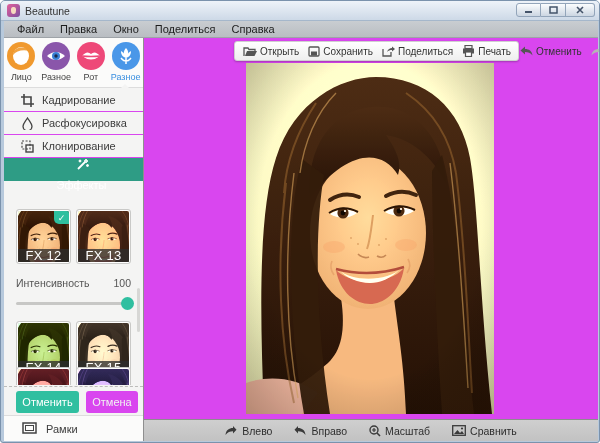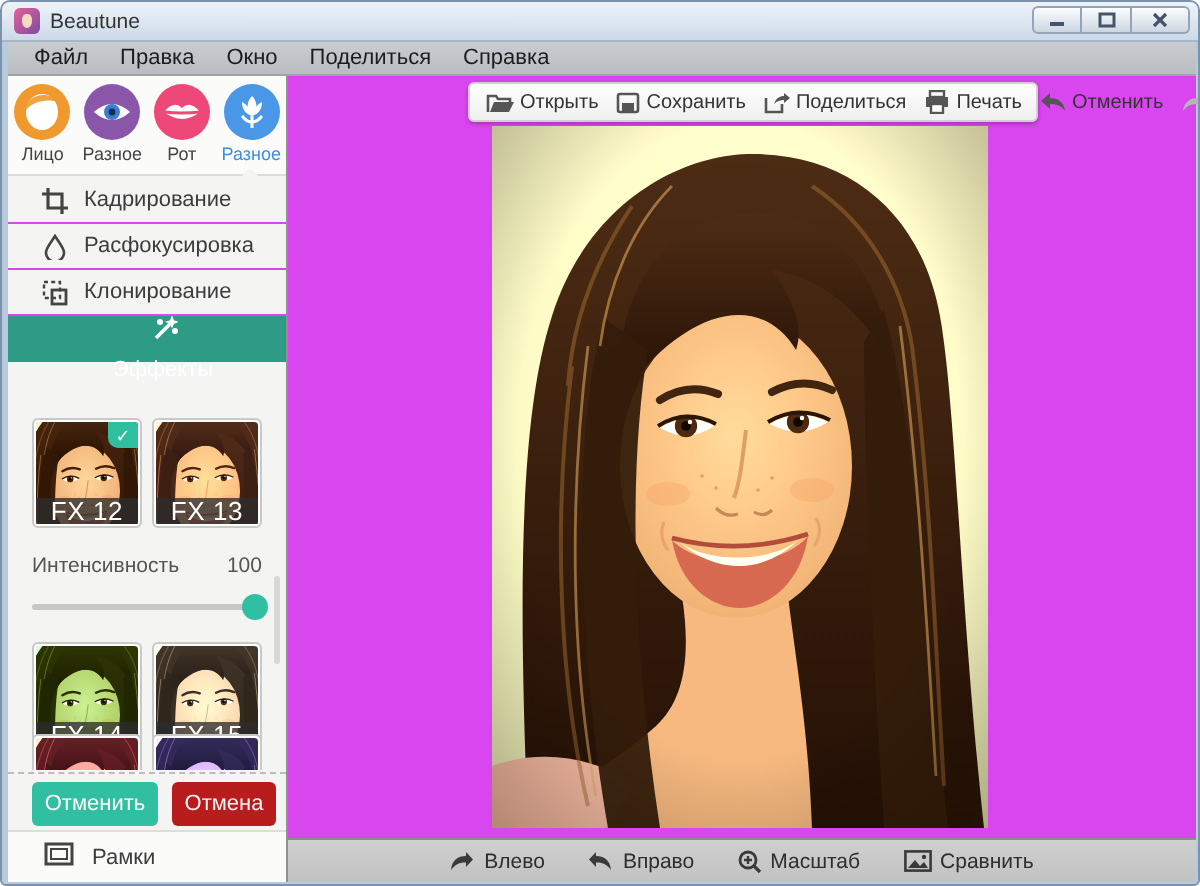--- a/index.html
+++ b/index.html
@@ -73,21 +73,21 @@
   .slider{ position:absolute; left:12px; top:93px; width:116px; height:12px; cursor:default; }
   .slider .track{ position:absolute; left:0; right:0; top:5px; height:3px; background:#c7c7c5; border-radius:2px; }
   .slider .handle{ position:absolute; right:-2px; top:0; width:13px; height:13px; border-radius:50%; }
   .row3{ position:absolute; left:0; top:163px; width:100%; height:18px; overflow:hidden; }
   .fx-cut{ position:absolute; left:0; top:348px; width:100%; border-top:1px dashed #bcbcba; }
 
   .fx-buttons{ position:absolute; left:0; top:353px; width:100%; }
   .btn{ position:absolute; height:22px; border:none; border-radius:3px; color:#fff;
     font-size:11px; font-family:"Liberation Sans",sans-serif; cursor:default; }
   .btn.apply{ left:12px; width:63px; }
-  .btn.cancel{ left:82px; width:52px; background:#b91c1c; color:#f2f2f2; }
+  .btn.cancel{ left:82px; width:52px; background:#d946ef; color:#f2f2f2; }
 
   .frames-row{ position:absolute; left:0; top:377px; width:100%; height:26px; background:#fbfbfa;
     border-top:1px solid #ddd; display:flex; align-items:center; gap:9px; padding-left:18px;
     color:#3c3c3c; cursor:default; }
 
   .fx-scrollbar{ position:absolute; right:3px; top:250px; width:3px; height:44px;
     background:#d7d7d5; border-radius:2px; }
 
   
   .canvas{ position:absolute; left:143px; top:37px; width:454px; height:381px; background:#d946ef;text-align:center; }

